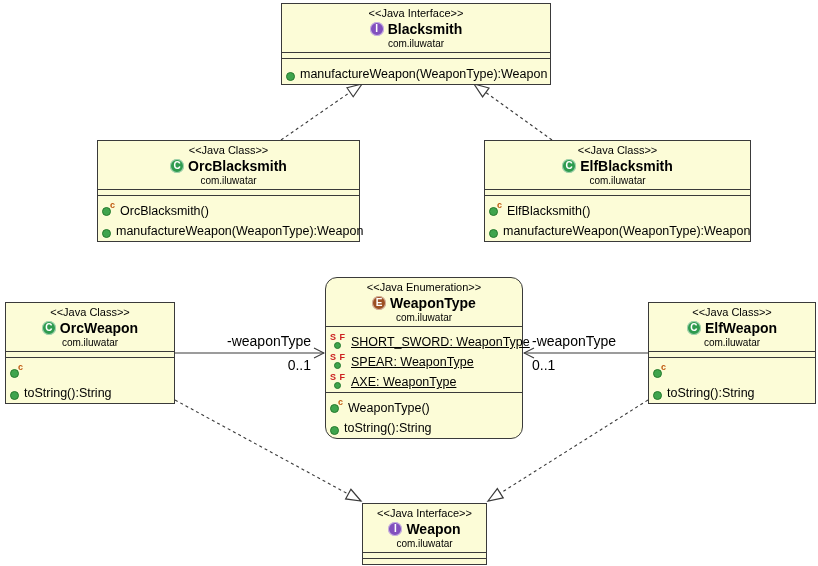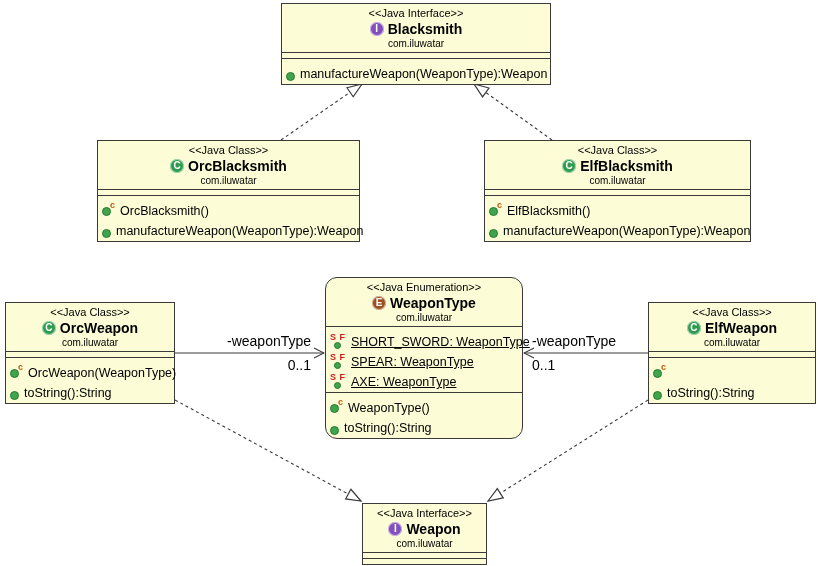--- a/index.html
+++ b/index.html
@@ -205,21 +205,20 @@
       </div>
       <div class="pkg">com.iluwatar</div>
     </div>
     <div class="compartment empty"></div>
     <div class="compartment members">
       <div class="member">
         <span class="ctor-icon">
             <span class="dot"></span>
             <span class="sup">c</span>
           </span>
-        <span class="mtext">OrcWeapon(WeaponType)</span>
       </div>
       <div class="member">
         <span class="dot"></span>
         <span class="mtext">toString():String</span>
       </div>
     </div>
   </div>
 
   <div class="uml-box" style="left:648px;top:302px;width:168px;">
     <div class="hdr">

